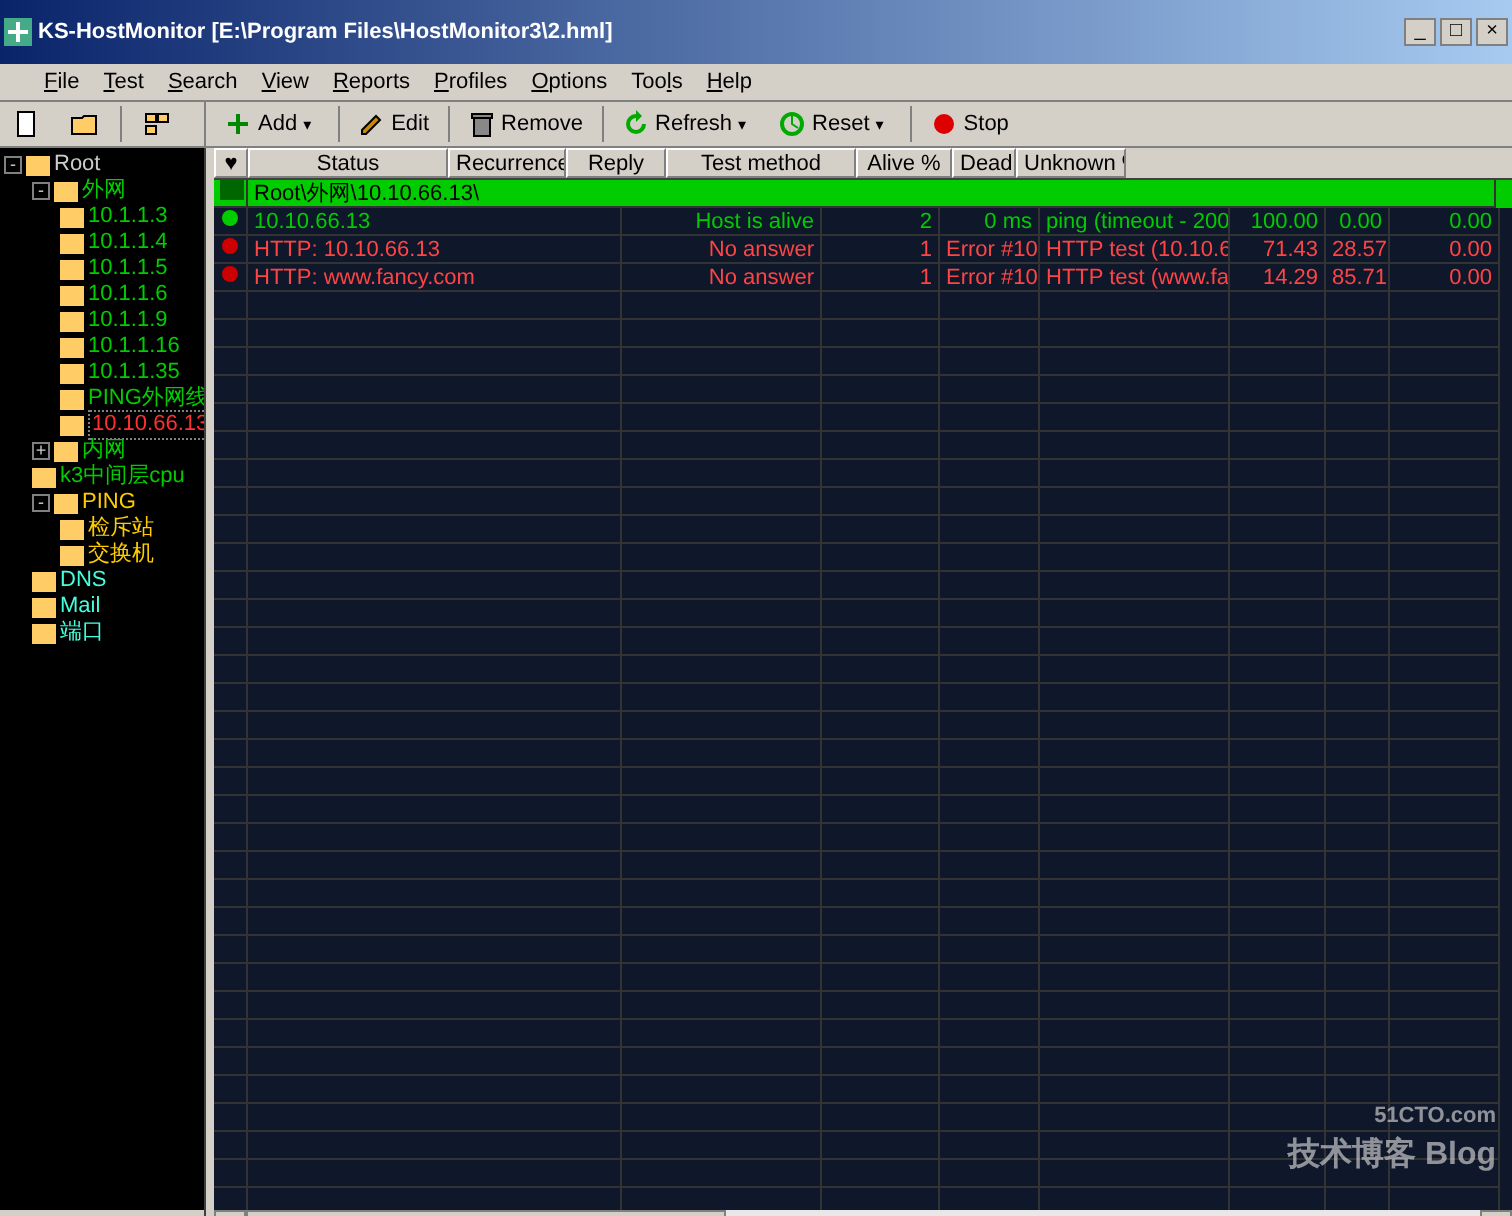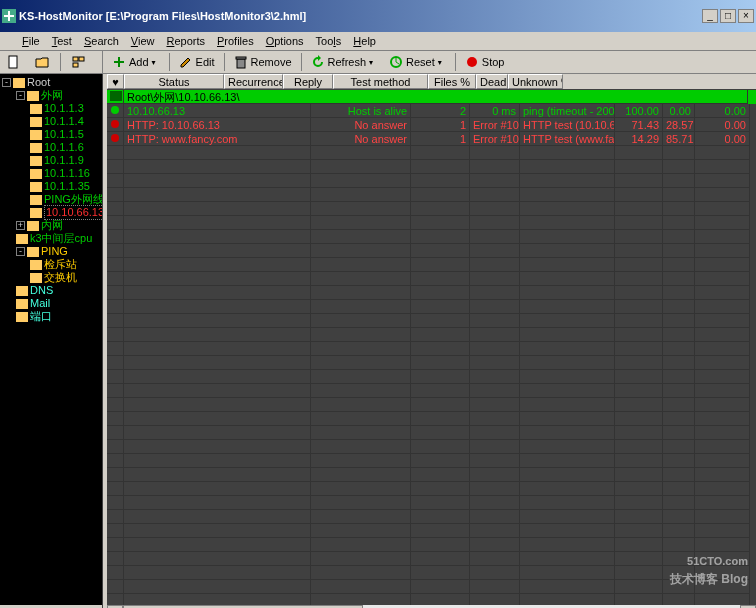--- a/index.html
+++ b/index.html
@@ -24,34 +24,34 @@
 .tree-node { white-space:nowrap; line-height:13px; height:13px; display:flex; align-items:center; }
 .tree-node .exp { width:9px; height:9px; border:1px solid #808080; color:#ccc; text-align:center; line-height:7px; font-size:9px; margin-right:2px; cursor:pointer; }
 .tree-node .lbl { cursor:pointer; }
 .tree-node .fico { width:12px; height:10px; margin-right:2px; display:inline-block; }
 .ind1 { padding-left:14px; } .ind2 { padding-left:28px; }
 .sel-red { color:#ff3030; border:1px dotted #808080; padding:0 1px; }
 .c-green { color:#0c0; } .c-cyan { color:#4fd; } .c-yellow { color:#fc0; }
 .grid-pane { flex:1; display:flex; flex-direction:column; background:#000; }
 .grid-header { display:flex; background:#d4d0c8; height:16px; border-bottom:1px solid #404040; }
 .gh { border-right:1px solid #808080; border-top:1px solid #fff; border-left:1px solid #fff; border-bottom:1px solid #808080; padding:1px 3px; text-align:center; overflow:hidden; white-space:nowrap; color:#000; }
-.grid-body { flex:1; overflow:auto; background:#404040; }
+.grid-body { flex:1; overflow:auto; background:#0f172a; }
 .grid-row { display:flex; height:14px; line-height:14px; color:#f44; }
 .grid-row.green { background:#0c0; color:#000; }
 .grid-row.alive { color:#0c0; }
 .gc { border-right:1px solid #333; border-bottom:1px solid #333; padding:0 3px; overflow:hidden; white-space:nowrap; }
 .gc.r { text-align:right; } .gc.c { text-align:right; }
 .col-ico{width:17px} .col-name{width:187px;text-align:left} .col-status{width:100px} .col-rec{width:59px} .col-reply{width:50px} .col-method{width:95px} .col-alive{width:48px} .col-dead{width:32px} .col-unk{width:55px}
 .hscroll { height:16px; background:#d4d0c8; display:flex; }
 .hscroll .sbtn { width:16px; height:16px; background:#d4d0c8; border:1px solid #808080; text-align:center; line-height:13px; cursor:pointer; }
 .hscroll .track { flex:1; background:#e8e8e8; position:relative; }
 .hscroll .thumb { position:absolute; left:0; top:0; width:240px; height:14px; background:#d4d0c8; border:1px solid #808080; }
 .tree-hscroll { position:absolute; bottom:0; left:0; right:0; height:16px; background:#d4d0c8; display:flex; }
 .watermark { position:absolute; right:8px; bottom:20px; color:#e5e5e5; font-size:22px; font-weight:bold; font-family:Arial; opacity:.6; pointer-events:none; text-align:right; }
-.watermark .sub { font-size:12px; display:block; }
+.watermark .sub { font-size:16px; display:block; }
 .splitter { width:4px; background:#d4d0c8; cursor:col-resize; }
 </style>
 </head>
 <body>
 
 <div class="titlebar">
   <span class="icon"><svg width="14" height="14">
         <rect width="14" height="14" fill="#4a8"></rect>
         <rect x="6" y="2" width="2" height="10" fill="#fff"></rect>
         <rect x="2" y="6" width="10" height="2" fill="#fff"></rect>
@@ -278,21 +278,21 @@
     </div>
   </div>
   <div class="splitter"></div>
   <div class="grid-pane">
     <div class="grid-header">
       <div class="gh col-ico">♥</div>
       <div class="gh col-status">Status</div>
       <div class="gh col-rec">Recurrences</div>
       <div class="gh col-reply">Reply</div>
       <div class="gh col-method">Test method</div>
-      <div class="gh col-alive">Files %</div>
+      <div class="gh col-alive">Alive %</div>
       <div class="gh col-dead">Dead %</div>
       <div class="gh col-unk">Unknown %</div>
     </div>
     <div class="grid-body" id="grid-body">
         <div class="grid-row green">
           <div class="gc col-ico"><svg width="12" height="10">
               <rect width="12" height="10" fill="#060"></rect>
             </svg></div>
           <div class="gc" style="width:624px;text-align:left">Root\外网\10.10.66.13\</div>
         </div>

